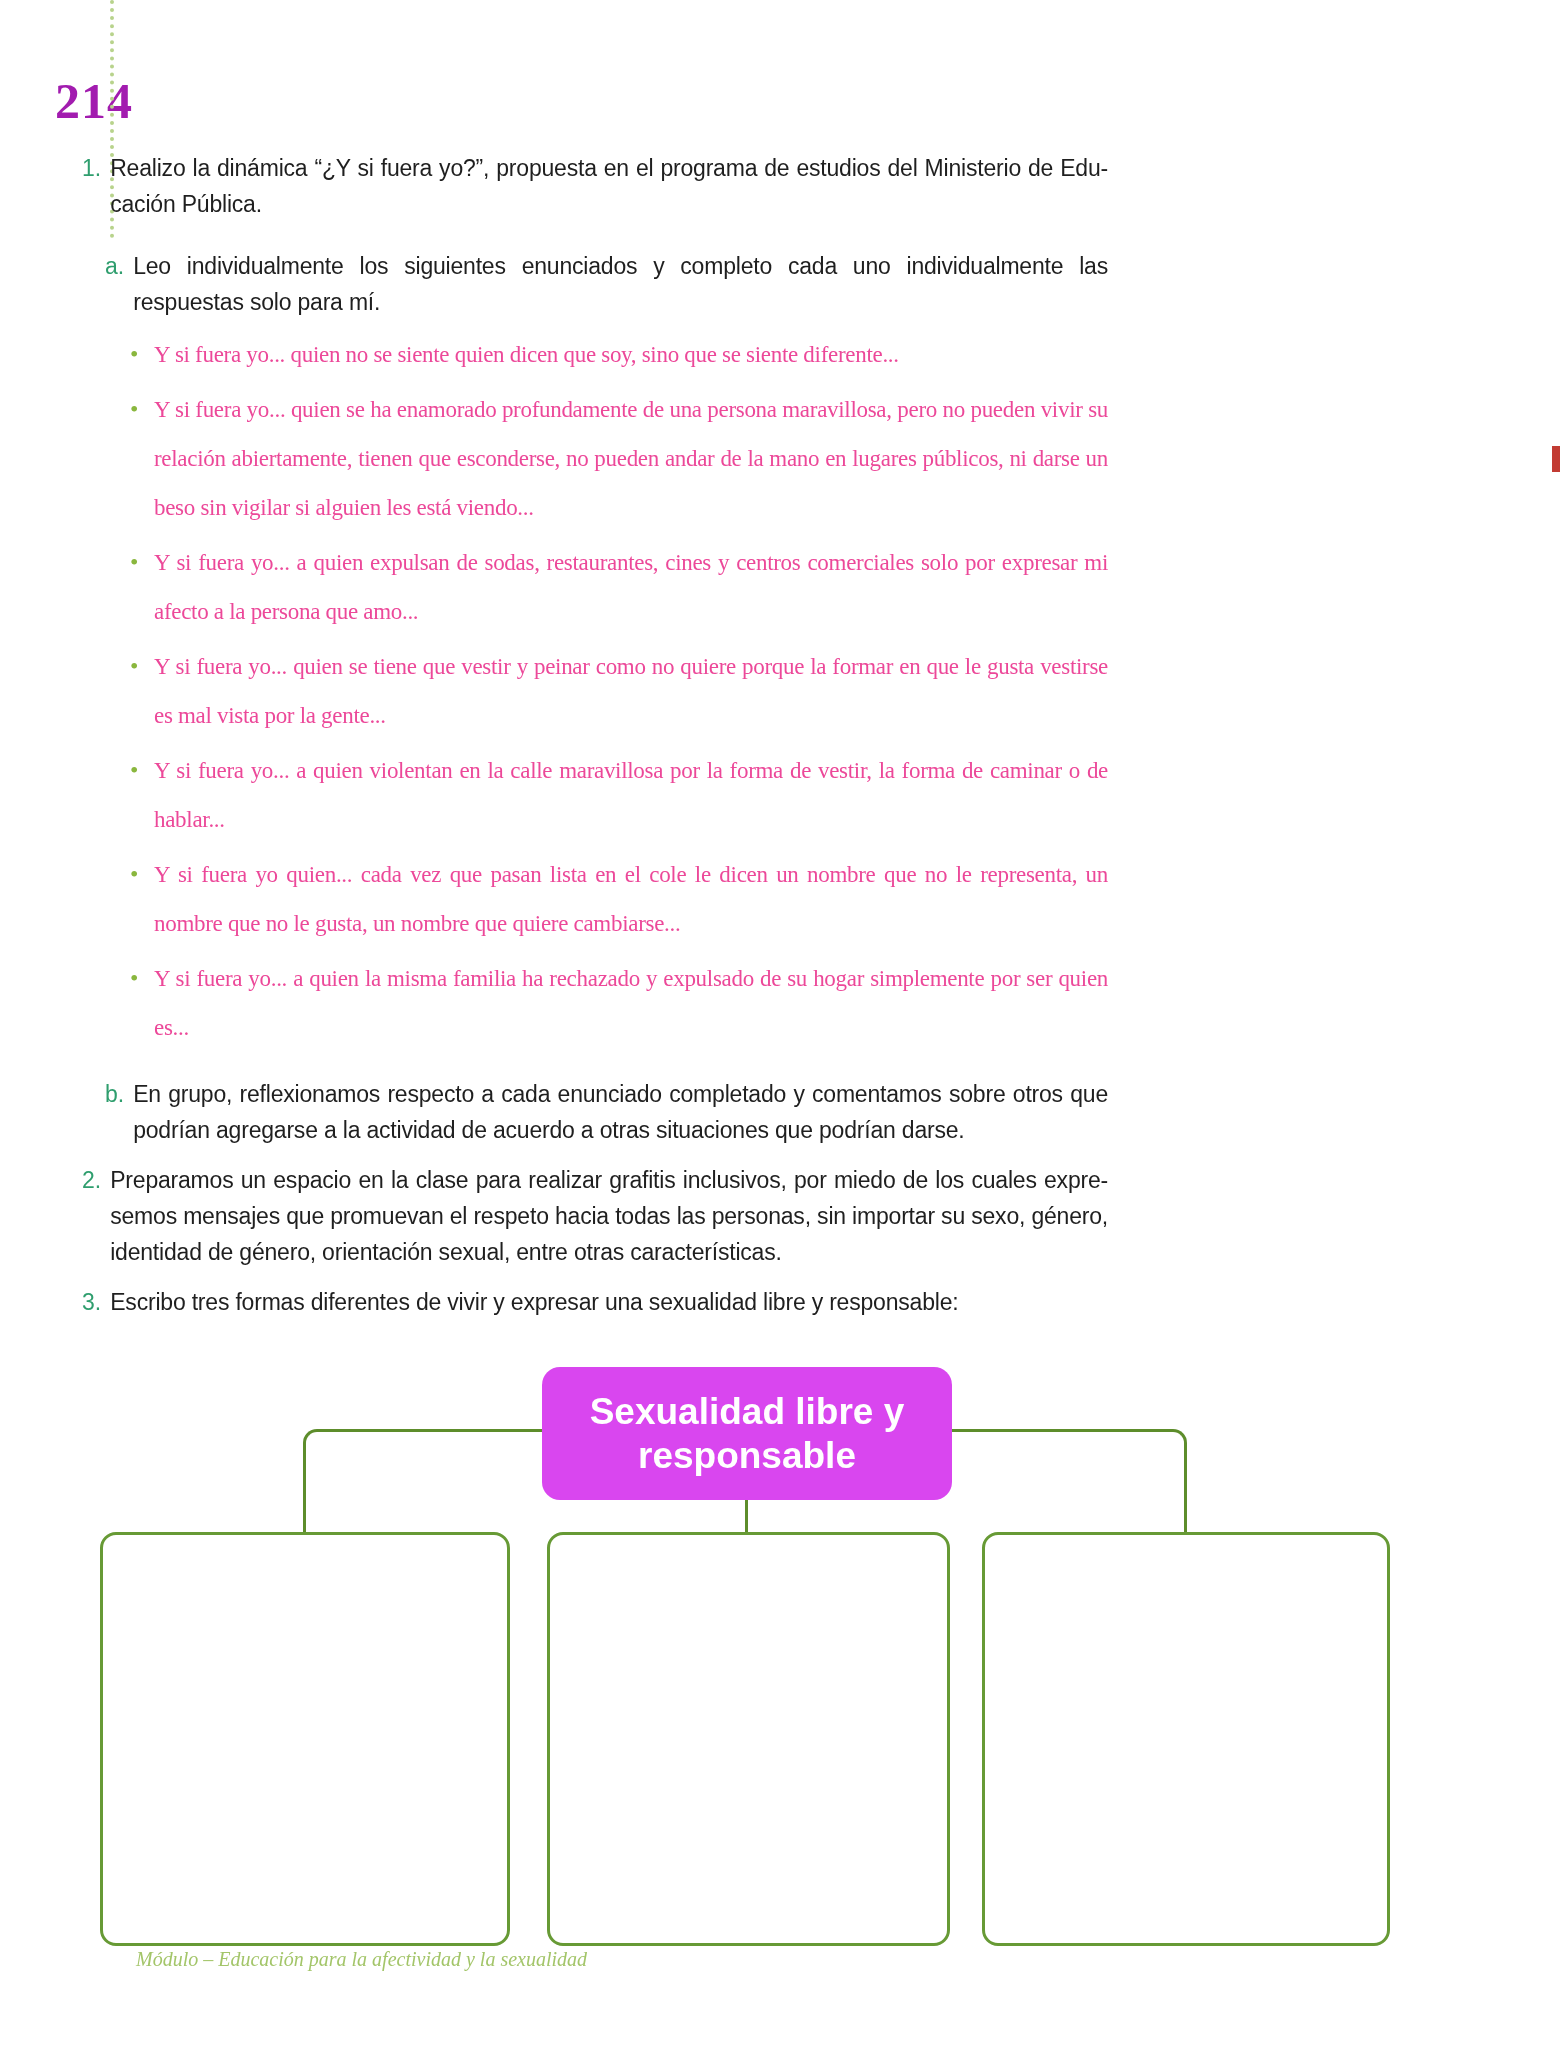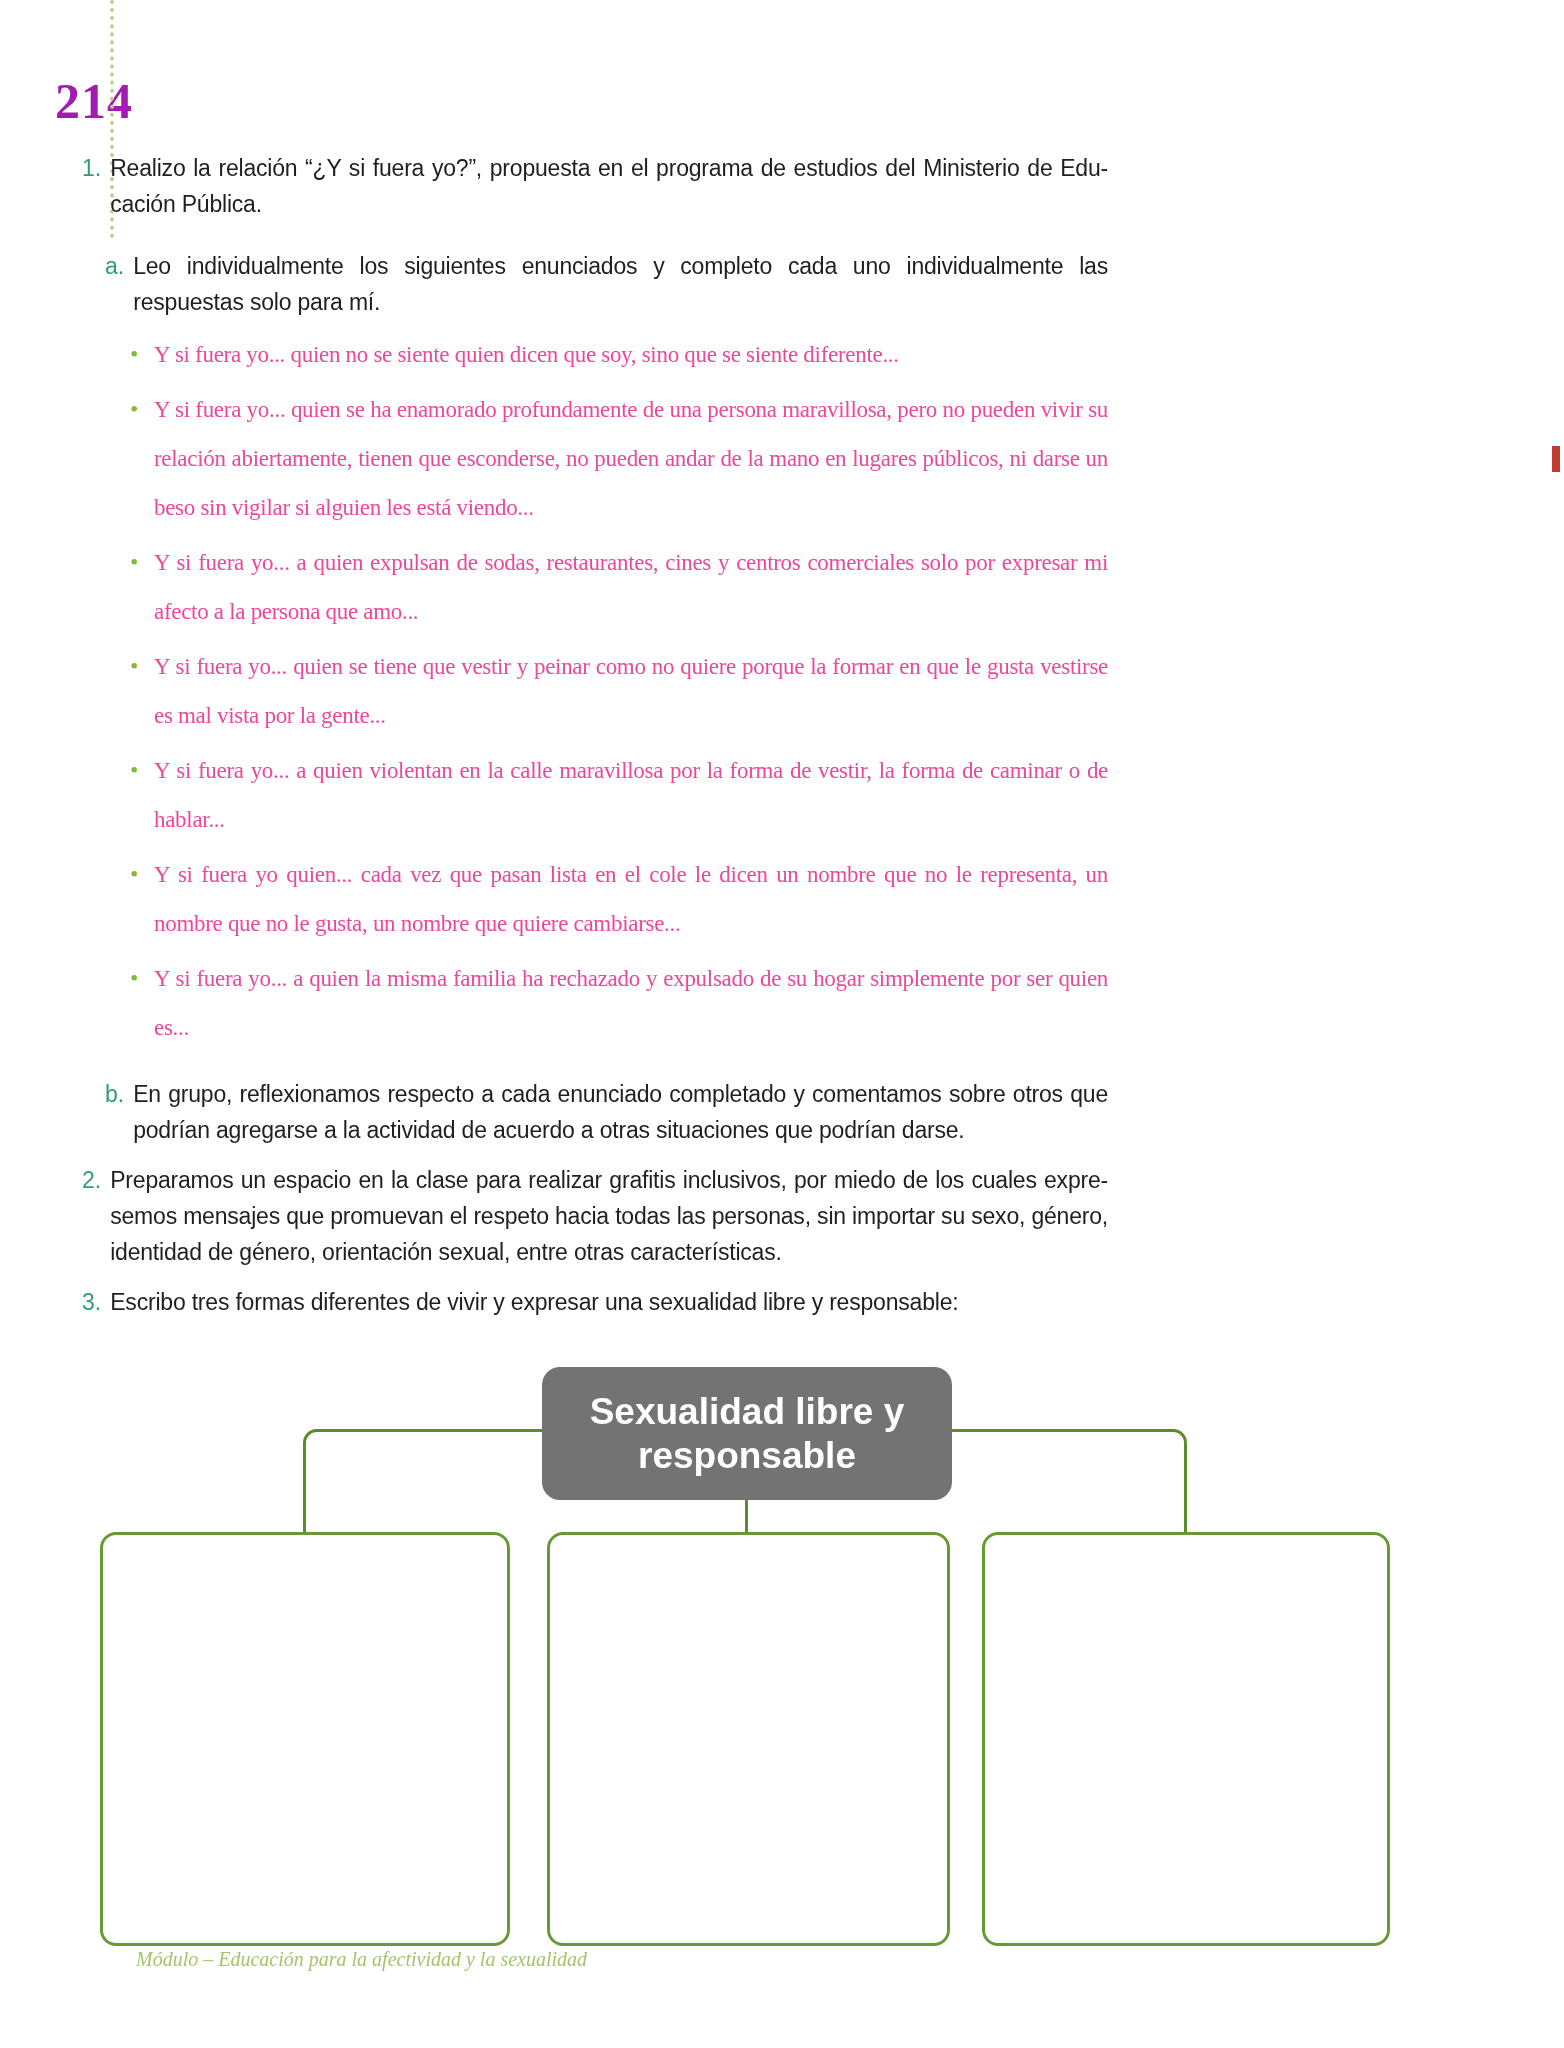--- a/index.html
+++ b/index.html
@@ -37,21 +37,21 @@
   .bullet{display:flex;font-family:"Liberation Serif",serif;font-size:23px;line-height:49px;margin-top:6px;}
   .bullet .dot{color:#8ab73e;flex:0 0 24px;font-size:24px;}
   .bullet .btext{flex:1;text-align:justify;letter-spacing:-0.3px;color:#ec4899;}
   .citation{
     font-family:"Liberation Serif",serif;font-style:italic;
     font-size:21px;line-height:32px;margin:8px 0 0 100px;white-space:nowrap;color:#222;
   }
   
   .root-box{
     position:absolute;left:542px;top:1367px;width:410px;height:133px;
-    background:#737373;border-radius:18px;color:#ffffff;
+    background:#d946ef;border-radius:18px;color:#ffffff;
     font-weight:bold;font-size:37px;line-height:44px;
     display:flex;align-items:center;justify-content:center;text-align:center;
     padding:0 14px;box-sizing:border-box;
   }
   .elbow-left{
     position:absolute;left:303px;top:1429px;width:239px;height:104px;
     border-left:3px solid #5d8d2b;border-top:3px solid #5d8d2b;border-top-left-radius:14px;
   }
   .elbow-right{
     position:absolute;left:952px;top:1429px;width:232px;height:104px;
@@ -70,21 +70,21 @@
 <body>
 
 <div class="pagenum">214</div>
 <div class="dotline"></div>
 <div class="red-mark"></div>
 
 <div class="content">
 
   <div class="item">
     <span class="marker">1.</span>
-    <span class="text">Realizo la relación “¿Y si fuera yo?”, propuesta en el programa de estudios del Ministerio de Edu-cación Pública.</span>
+    <span class="text">Realizo la dinámica “¿Y si fuera yo?”, propuesta en el programa de estudios del Ministerio de Edu-cación Pública.</span>
   </div>
 
   <div class="item lvl2 mt-a">
     <span class="marker">a.</span>
     <span class="text">Leo individualmente los siguientes enunciados y completo cada uno individualmente las respuestas solo para mí.</span>
   </div>
 
   <div class="bullets">
       <div class="bullet">
         <span class="dot">•</span>

